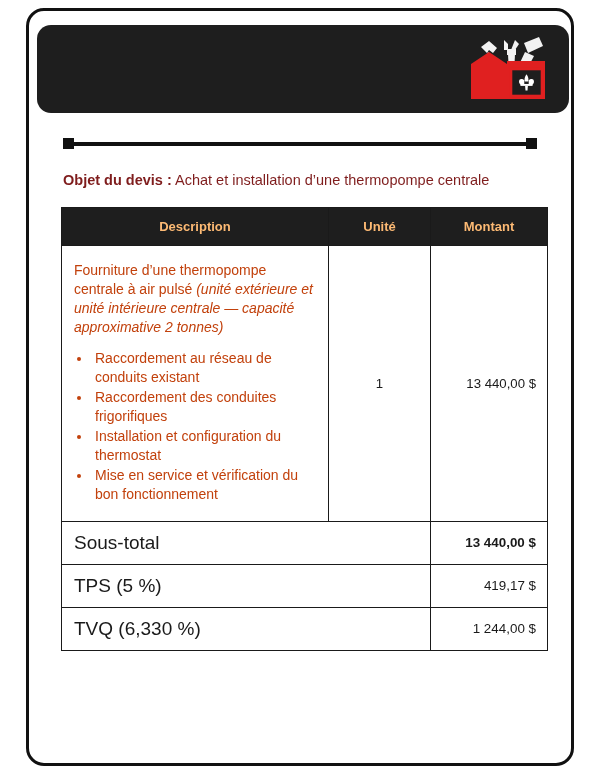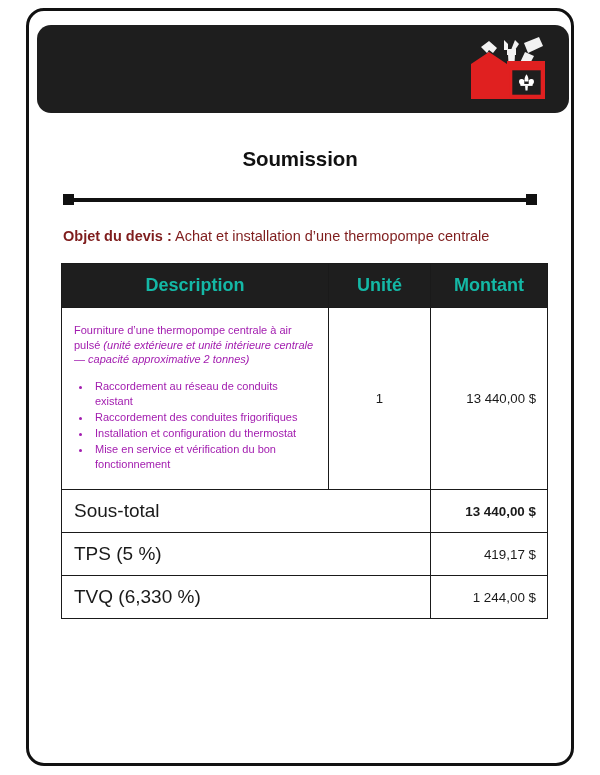--- a/index.html
+++ b/index.html
@@ -101,37 +101,37 @@
     table-layout: fixed;
   }
 
   table.quote th,
   table.quote td {
     border: 1.6px solid #1a1a1a;
   }
 
   thead th {
     background: #1e1e1e;
-    color: #14b8a6;
-    font-size: 18px;
+    color: #fdba74;
+    font-size: 13px;
     font-weight: bold;
     padding: 11px 4px;
     text-align: center;
     border-color: #1a1a1a;
   }
   thead th.col-desc { width: 267px; }
   thead th.col-unit { width: 102px; }
   thead th.col-amt  { width: 117px; }
 
   td.desc-cell {
     padding: 15px 14px 16px 12px;
     vertical-align: top;
-    font-size: 11px;
+    font-size: 14px;
     line-height: 1.36;
-    color: #a21caf;
+    color: #c2410c;
   }
   td.desc-cell .lead em { font-style: italic; }
 
   td.desc-cell ul {
     margin: 12px 0 0 18px;
   }
   td.desc-cell li {
     margin-bottom: 1px;
     padding-left: 3px;
     line-height: 1.36;
@@ -207,21 +207,20 @@
           <path d="M2.2,-2.4 C5.4,-5.2 8.6,-3.8 8.1,-0.4 C7.7,2.2 5,3.2 2.4,1.8 L2.4,-0.2 Z"></path>
           <rect x="-6.6" y="1.6" width="13.2" height="2.1"></rect>
           <path d="M-1.5,3.7 L1.5,3.7 L1.1,8.6 L-1.1,8.6 Z"></path>
         </g>
       </svg>
     </span>
   </div>
 
   <div class="body-area">
 
-    <div class="doc-title">Soumission</div>
 
     <div class="divider">
       <span class="cap left"></span>
       <span class="bar"></span>
       <span class="cap right"></span>
     </div>
 
     <div class="subject">
       <span class="label">Objet du devis :</span><span> Achat et installation d’une thermopompe centrale</span>
     </div>

